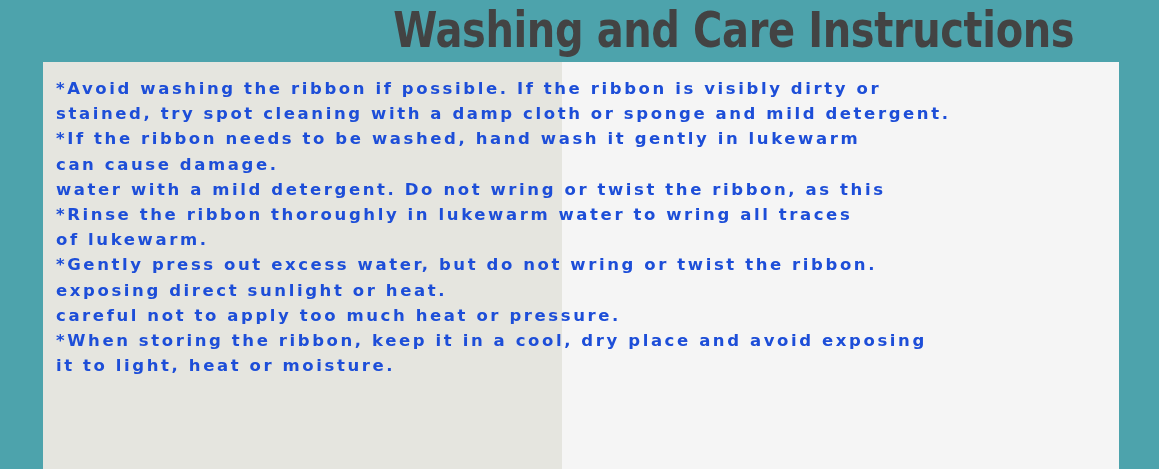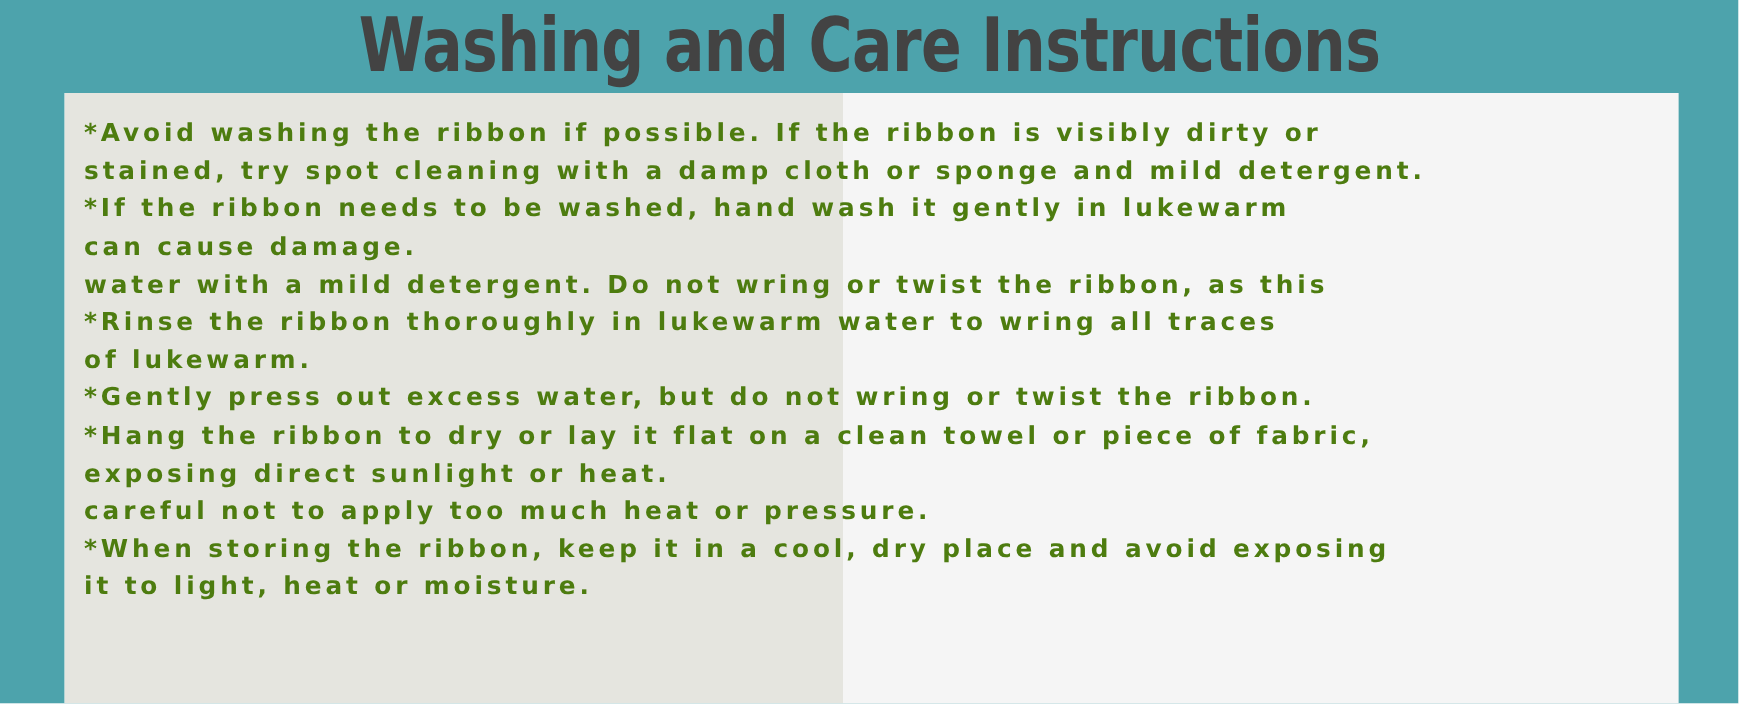--- a/index.html
+++ b/index.html
@@ -24,21 +24,21 @@
 
   
   #title-bar {
     position: absolute;
     left: 0;
     top: 0;
     width: 1159px;
     height: 60px;
     display: flex;
     align-items: center;
-    justify-content: center;
+    justify-content: flex-end;
   }
   #poster-title {
     font-family: "DejaVu Sans", sans-serif;
     font-weight: 700;
     font-size: 50px;
     line-height: 50px;
     color: #434343;
     letter-spacing: -0.5px;
     white-space: nowrap;
     transform: scaleX(0.80);
@@ -82,21 +82,21 @@
     margin: 0;
     padding: 0;
     list-style: none;
   }
   .instruction-line {
     font-family: "DejaVu Sans", sans-serif;
     font-weight: 700;
     font-size: 16.5px;
     line-height: 25.2px;
     letter-spacing: 2.6px;
-    color: #4d7c0f;
+    color: #1d4ed8;
     white-space: nowrap;
   }
 </style>
 </head>
 <body>
 
 <div id="poster">
 
   <div id="title-bar">
     <div id="poster-title">Washing and Care Instructions</div>
@@ -108,21 +108,20 @@
 
     <ul id="instructions">
       <li class="instruction-line">*Avoid washing the ribbon if possible. If the ribbon is visibly dirty or</li>
       <li class="instruction-line">stained, try spot cleaning with a damp cloth or sponge and mild detergent.</li>
       <li class="instruction-line">*If the ribbon needs to be washed, hand wash it gently in lukewarm</li>
       <li class="instruction-line">can cause damage.</li>
       <li class="instruction-line">water with a mild detergent. Do not wring or twist the ribbon, as this</li>
       <li class="instruction-line">*Rinse the ribbon thoroughly in lukewarm water to wring all traces</li>
       <li class="instruction-line">of lukewarm.</li>
       <li class="instruction-line">*Gently press out excess water, but do not wring or twist the ribbon.</li>
-      <li class="instruction-line">*Hang the ribbon to dry or lay it flat on a clean towel or piece of fabric,</li>
       <li class="instruction-line">exposing direct sunlight or heat.</li>
       <li class="instruction-line">careful not to apply too much heat or pressure.</li>
       <li class="instruction-line">*When storing the ribbon, keep it in a cool, dry place and avoid exposing</li>
       <li class="instruction-line">it to light, heat or moisture.</li>
     </ul>
   </div>
 
 </div>
 
 </body></html>

